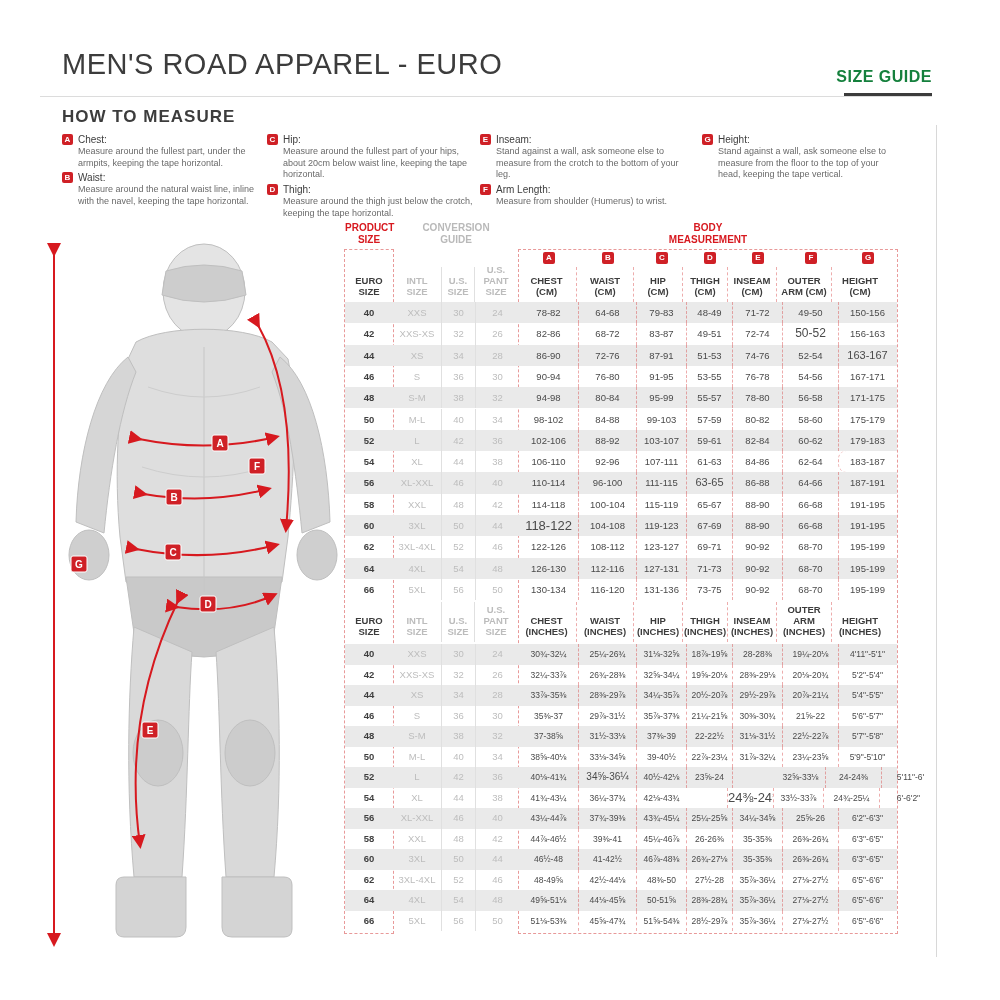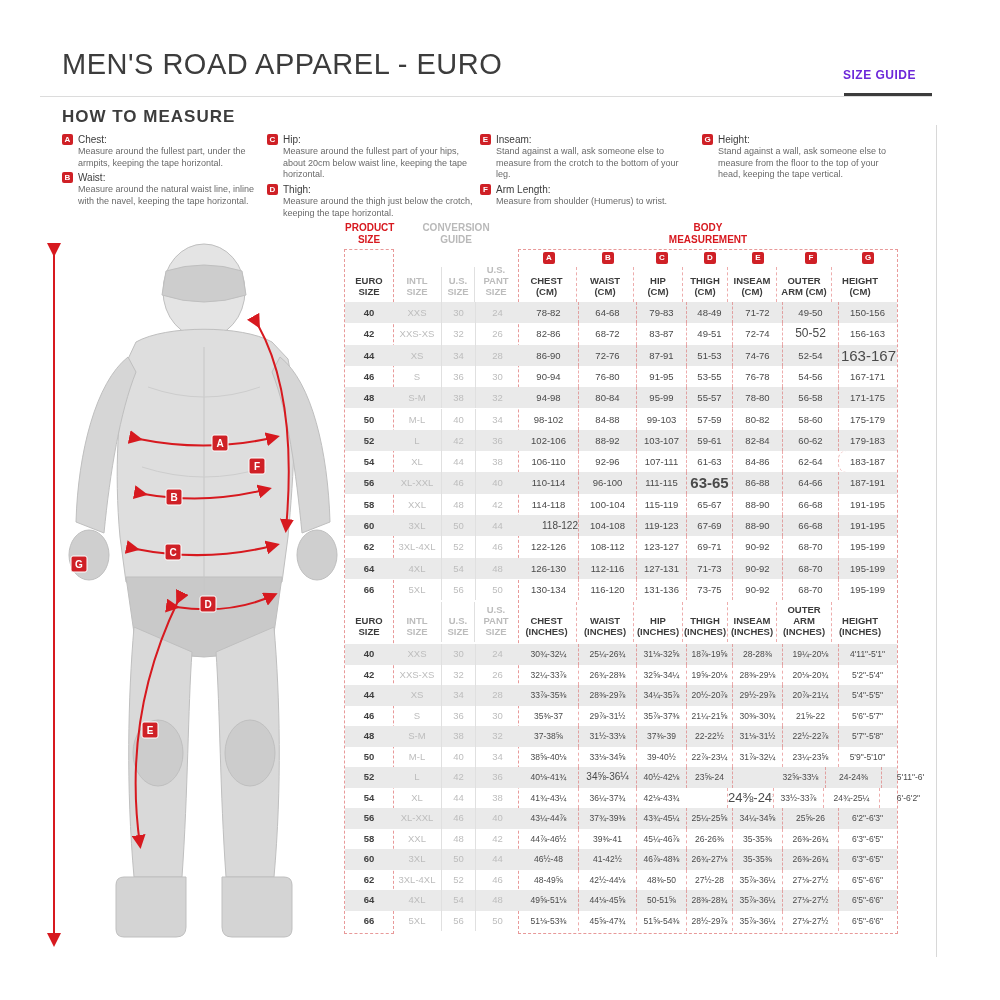--- a/index.html
+++ b/index.html
@@ -1,19 +1,19 @@
 <!DOCTYPE html>
 <html><head>
 <meta charset="utf-8">
 <style>
   html,body{margin:0;padding:0;background:#ffffff;font-family:"Liberation Sans",sans-serif;}
   #page{position:relative;width:1000px;height:1000px;background:#fff;overflow:hidden;}
   
   #title{position:absolute;left:62px;top:48px;font-size:29px;font-weight:normal;letter-spacing:.5px;color:#3c3c3c;}
-  #size-guide{position:absolute;right:84px;top:68px;font-size:12px;font-weight:bold;letter-spacing:.5px;color:#6d28d9;cursor:pointer;}
+  #size-guide{position:absolute;right:68px;top:68px;font-size:16px;font-weight:bold;letter-spacing:.5px;color:#15803d;cursor:pointer;}
   #header-rule{position:absolute;left:40px;top:96px;width:892px;height:1px;background:#dcdcdc;}
   #size-guide-bar{position:absolute;right:68px;top:93px;width:88px;height:3px;background:#3c3c3c;}
   
   #htm-title{position:absolute;left:62px;top:107px;font-size:17px;font-weight:bold;letter-spacing:1px;color:#3c3c3c;}
   .htm-col{position:absolute;top:134px;}
   .htm-item{margin-bottom:3px;}
   .htm-head{display:flex;align-items:center;gap:5px;}
   .lbadge{display:inline-block;width:11px;height:11px;background:#cf2026;color:#fff;font-size:8px;font-weight:bold;line-height:11px;text-align:center;border-radius:2px;flex:none;}
   .htm-label{font-size:10px;font-weight:normal;color:#3c3c3c;}
   .htm-text{font-size:9px;color:#6a6a6a;line-height:1.3;margin:1px 0 3px 16px;}
@@ -250,21 +250,21 @@
         <div class="cellx cm c-euro" style="width: 48px; line-height: 21.3px; font-size: 9.5px;">44</div>
         <div class="cellx cm c-conv" style="width: 48px; line-height: 21.3px; font-size: 9.5px;">XS</div>
         <div class="cellx cm c-conv v-gray" style="width: 33px; line-height: 21.3px; font-size: 9.5px;">34</div>
         <div class="cellx cm c-conv v-gray" style="width: 43px; line-height: 21.3px; font-size: 9.5px;">28</div>
         <div class="cellx cm c-body" style="width: 59px; line-height: 21.3px; font-size: 9.5px;">86-90</div>
         <div class="cellx cm c-body v-red" style="width: 57px; line-height: 21.3px; font-size: 9.5px;">72-76</div>
         <div class="cellx cm c-body v-red" style="width: 49px; line-height: 21.3px; font-size: 9.5px;">87-91</div>
         <div class="cellx cm c-body v-red" style="width: 45px; line-height: 21.3px; font-size: 9.5px;">51-53</div>
         <div class="cellx cm c-body v-red" style="width: 49px; line-height: 21.3px; font-size: 9.5px;">74-76</div>
         <div class="cellx cm c-body v-red" style="width: 55px; line-height: 21.3px; font-size: 9.5px;">52-54</div>
-        <div class="cellx cm c-body v-red" style="width: 57px; line-height: 21.3px; font-size: 15px; text-align: right;">163-167</div>
+        <div class="cellx cm c-body v-red" style="width: 57px; line-height: 21.3px; font-size: 11px;">163-167</div>
       </div>
       <div class="data-row" style="top: 143.9px; height: 21.3px; width: 552px;">
         <div class="cellx cm c-euro" style="width: 48px; line-height: 21.3px; font-size: 9.5px;">46</div>
         <div class="cellx cm c-conv" style="width: 48px; line-height: 21.3px; font-size: 9.5px;">S</div>
         <div class="cellx cm c-conv v-gray" style="width: 33px; line-height: 21.3px; font-size: 9.5px;">36</div>
         <div class="cellx cm c-conv v-gray" style="width: 43px; line-height: 21.3px; font-size: 9.5px;">30</div>
         <div class="cellx cm c-body" style="width: 59px; line-height: 21.3px; font-size: 9.5px;">90-94</div>
         <div class="cellx cm c-body v-red" style="width: 57px; line-height: 21.3px; font-size: 9.5px;">76-80</div>
         <div class="cellx cm c-body v-red" style="width: 49px; line-height: 21.3px; font-size: 9.5px;">91-95</div>
         <div class="cellx cm c-body v-red" style="width: 45px; line-height: 21.3px; font-size: 9.5px;">53-55</div>
@@ -325,21 +325,21 @@
         <div class="cellx cm c-body v-red" style="width: 57px; line-height: 21.3px; font-size: 9.5px; border-radius: 8px;">183-187</div>
       </div>
       <div class="data-row stripe" style="top: 250.4px; height: 21.3px; width: 552px;">
         <div class="cellx cm c-euro" style="width: 48px; line-height: 21.3px; font-size: 9.5px;">56</div>
         <div class="cellx cm c-conv" style="width: 48px; line-height: 21.3px; font-size: 9.5px;">XL-XXL</div>
         <div class="cellx cm c-conv v-gray" style="width: 33px; line-height: 21.3px; font-size: 9.5px;">46</div>
         <div class="cellx cm c-conv v-gray" style="width: 43px; line-height: 21.3px; font-size: 9.5px;">40</div>
         <div class="cellx cm c-body" style="width: 59px; line-height: 21.3px; font-size: 9.5px;">110-114</div>
         <div class="cellx cm c-body v-red" style="width: 57px; line-height: 21.3px; font-size: 9.5px;">96-100</div>
         <div class="cellx cm c-body v-red" style="width: 49px; line-height: 21.3px; font-size: 9.5px;">111-115</div>
-        <div class="cellx cm c-body v-red" style="width: 45px; line-height: 21.3px; font-size: 15px; font-weight: bold;">63-65</div>
+        <div class="cellx cm c-body v-red" style="width: 45px; line-height: 21.3px; font-size: 11px;">63-65</div>
         <div class="cellx cm c-body v-red" style="width: 49px; line-height: 21.3px; font-size: 9.5px;">86-88</div>
         <div class="cellx cm c-body v-red" style="width: 55px; line-height: 21.3px; font-size: 9.5px;">64-66</div>
         <div class="cellx cm c-body v-red" style="width: 57px; line-height: 21.3px; font-size: 9.5px;">187-191</div>
       </div>
       <div class="data-row" style="top: 271.7px; height: 21.3px; width: 552px;">
         <div class="cellx cm c-euro" style="width: 48px; line-height: 21.3px; font-size: 9.5px;">58</div>
         <div class="cellx cm c-conv" style="width: 48px; line-height: 21.3px; font-size: 9.5px;">XXL</div>
         <div class="cellx cm c-conv v-gray" style="width: 33px; line-height: 21.3px; font-size: 9.5px;">48</div>
         <div class="cellx cm c-conv v-gray" style="width: 43px; line-height: 21.3px; font-size: 9.5px;">42</div>
         <div class="cellx cm c-body" style="width: 59px; line-height: 21.3px; font-size: 9.5px;">114-118</div>
@@ -348,21 +348,21 @@
         <div class="cellx cm c-body v-red" style="width: 45px; line-height: 21.3px; font-size: 9.5px;">65-67</div>
         <div class="cellx cm c-body v-red" style="width: 49px; line-height: 21.3px; font-size: 9.5px;">88-90</div>
         <div class="cellx cm c-body v-red" style="width: 55px; line-height: 21.3px; font-size: 9.5px;">66-68</div>
         <div class="cellx cm c-body v-red" style="width: 57px; line-height: 21.3px; font-size: 9.5px;">191-195</div>
       </div>
       <div class="data-row stripe" style="top: 293px; height: 21.3px; width: 552px;">
         <div class="cellx cm c-euro" style="width: 48px; line-height: 21.3px; font-size: 9.5px;">60</div>
         <div class="cellx cm c-conv" style="width: 48px; line-height: 21.3px; font-size: 9.5px;">3XL</div>
         <div class="cellx cm c-conv v-gray" style="width: 33px; line-height: 21.3px; font-size: 9.5px;">50</div>
         <div class="cellx cm c-conv v-gray" style="width: 43px; line-height: 21.3px; font-size: 9.5px;">44</div>
-        <div class="cellx cm c-body" style="width: 59px; line-height: 21.3px; font-size: 10px; text-align: right;">118-122</div>
+        <div class="cellx cm c-body" style="width: 59px; line-height: 21.3px; font-size: 13px;">118-122</div>
         <div class="cellx cm c-body v-red" style="width: 57px; line-height: 21.3px; font-size: 9.5px;">104-108</div>
         <div class="cellx cm c-body v-red" style="width: 49px; line-height: 21.3px; font-size: 9.5px;">119-123</div>
         <div class="cellx cm c-body v-red" style="width: 45px; line-height: 21.3px; font-size: 9.5px;">67-69</div>
         <div class="cellx cm c-body v-red" style="width: 49px; line-height: 21.3px; font-size: 9.5px;">88-90</div>
         <div class="cellx cm c-body v-red" style="width: 55px; line-height: 21.3px; font-size: 9.5px;">66-68</div>
         <div class="cellx cm c-body v-red" style="width: 57px; line-height: 21.3px; font-size: 9.5px;">191-195</div>
       </div>
       <div class="data-row" style="top: 314.3px; height: 21.3px; width: 552px;">
         <div class="cellx cm c-euro" style="width: 48px; line-height: 21.3px; font-size: 9.5px;">62</div>
         <div class="cellx cm c-conv" style="width: 48px; line-height: 21.3px; font-size: 9.5px;">3XL-4XL</div>

